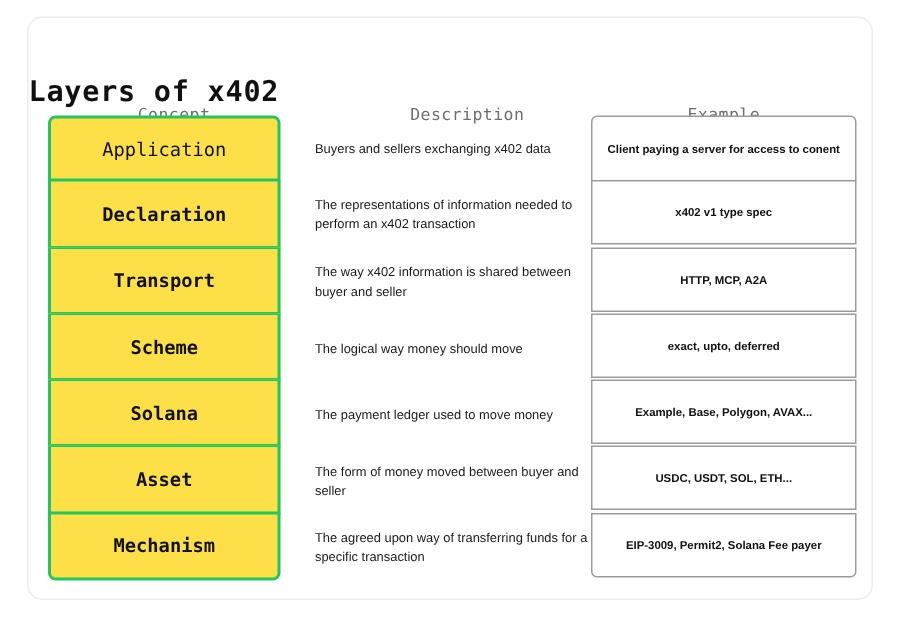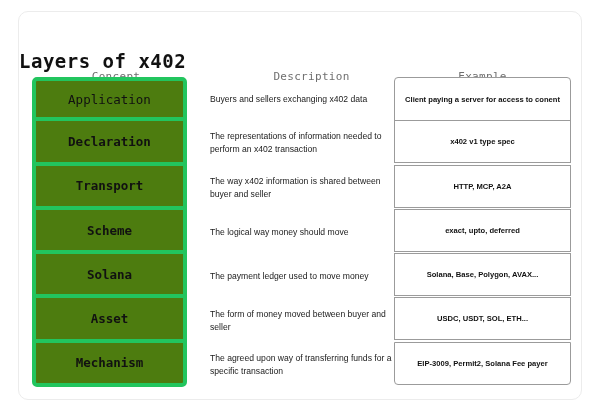--- a/index.html
+++ b/index.html
@@ -67,22 +67,22 @@
   }
 
   
   .concept-cell {
     position: absolute;
     left: 13px;
     width: 155px;
     top: 0;
     height: 44.3px;
     box-sizing: border-box;
-    border: 4px solid #22c55e;
-    background: #4d7c0f;
+    border: 2px solid #22c55e;
+    background: #fde047;
     display: flex;
     align-items: center;
     justify-content: center;
     font-family: "DejaVu Sans Mono", "Liberation Mono", monospace;
     font-size: 12.5px;
     color: #111111;
   }
   .row:not(:first-child) .concept-cell { border-top-width: 1px; margin-top: -1px; height: 45.3px; font-weight: bold; }
   .row:first-child .concept-cell { border-top-left-radius: 5px; border-top-right-radius: 5px; }
   .row:last-child  .concept-cell { border-bottom-left-radius: 5px; border-bottom-right-radius: 5px; }
@@ -152,21 +152,21 @@
         <div class="example-cell">HTTP, MCP, A2A</div>
       </div>
       <div class="row">
         <div class="concept-cell">Scheme</div>
         <div class="description-cell">The logical way money should move</div>
         <div class="example-cell">exact, upto, deferred</div>
       </div>
       <div class="row">
         <div class="concept-cell">Solana</div>
         <div class="description-cell">The payment ledger used to move money</div>
-        <div class="example-cell">Solana, Base, Polygon, AVAX...</div>
+        <div class="example-cell">Example, Base, Polygon, AVAX...</div>
       </div>
       <div class="row">
         <div class="concept-cell">Asset</div>
         <div class="description-cell">The form of money moved between buyer and seller</div>
         <div class="example-cell">USDC, USDT, SOL, ETH...</div>
       </div>
       <div class="row">
         <div class="concept-cell">Mechanism</div>
         <div class="description-cell">The agreed upon way of transferring funds for a specific transaction</div>
         <div class="example-cell">EIP-3009, Permit2, Solana Fee payer</div>

